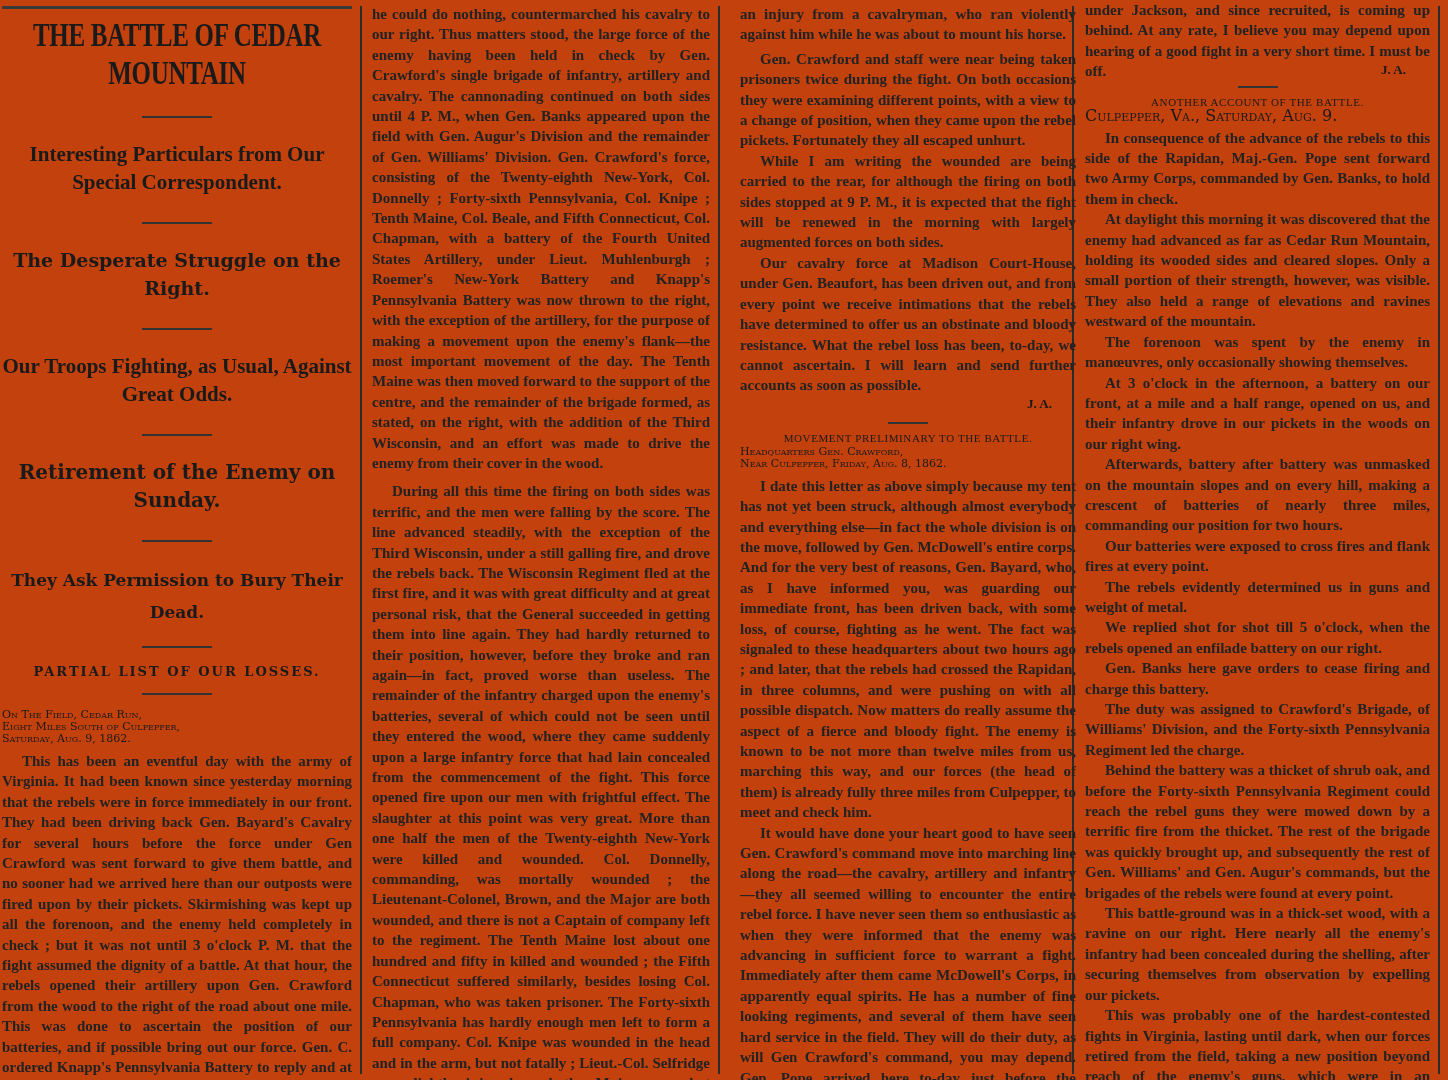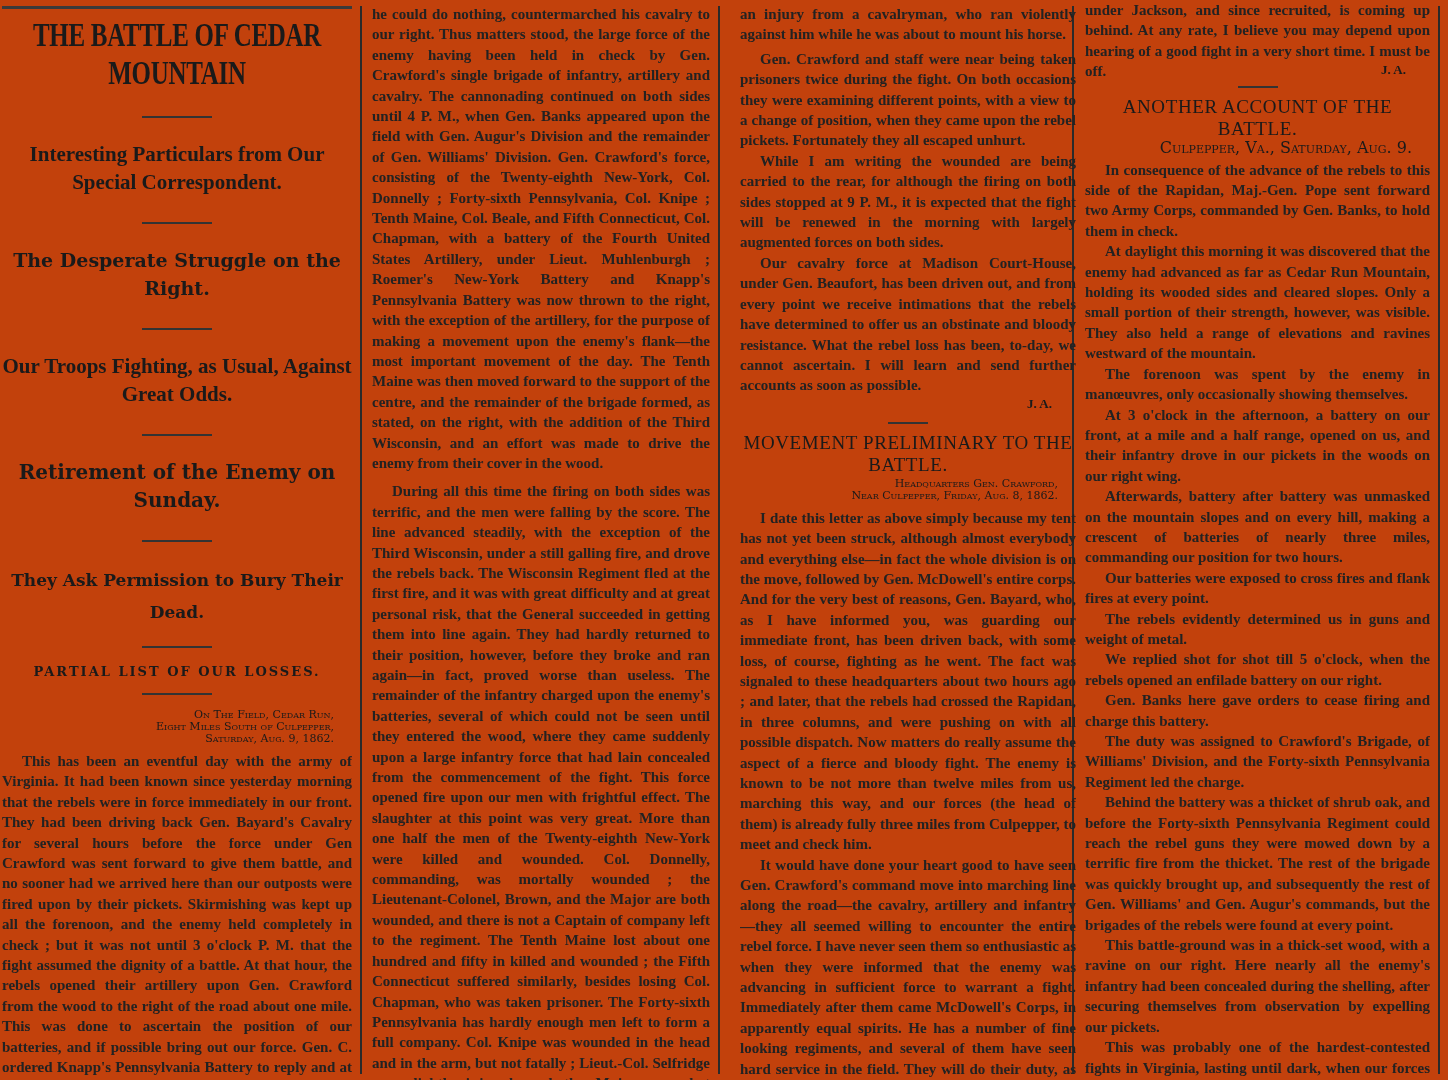--- a/index.html
+++ b/index.html
@@ -13,25 +13,25 @@
   .rule-v { position: absolute; top: 6px; bottom: 6px; width: 2px; background: #2a2a2a; }
   .top-rule { position: absolute; left: 2px; width: 350px; top: 6px; height: 3px; background: #3a3a3a; }
   .main-title { font-family: "Liberation Serif", serif; font-weight: bold; font-size: 25px; text-align: center; margin: 16px 0 0; letter-spacing: -0.3px; transform: scaleY(1.35); transform-origin: top; }
   .sep { width: 70px; height: 2px; background: #333; margin: 26px auto 22px; }
   .sep.short { width: 88px; margin: 14px auto 14px; }
   .deck { font-family: "Liberation Serif", serif; font-size: 22px; text-align: center; line-height: 30px; font-weight: bold; }
   .deck.gothic { font-family: "DejaVu Serif", serif; font-size: 19px; line-height: 28px; }
   .deck.cond { font-size: 21px; line-height: 28px; }
   .deck.small { font-size: 17px; font-family: "DejaVu Serif", serif; line-height: 32px; }
   .caps-head { font-family: "DejaVu Serif", serif; font-weight: bold; font-size: 13px; letter-spacing: 2px; text-align: center; margin: 6px 0; }
-  .dateline { text-align: right; font-size: 11px; line-height: 12px; padding-right: 18px; margin-bottom: 6px; font-variant: small-caps; }
+  .dateline { text-align: left; font-size: 11px; line-height: 12px; padding-right: 18px; margin-bottom: 6px; font-variant: small-caps; }
   p.body { font-family: "Liberation Serif", serif; font-size: 15px; line-height: 20.4px; text-align: justify; margin: 0; text-indent: 20px; font-weight: bold; color: #222; }
   p.body.noindent { text-indent: 0; }
   .sig { text-align: right; font-weight: bold; font-size: 13px; padding-right: 24px; font-family: "Liberation Serif", serif; }
-  .sec-head { font-family: "Liberation Serif", serif; font-size: 19px; text-align: center; letter-spacing: 0.6px; margin: 4px 0 2px; }
+  .sec-head { font-family: "Liberation Serif", serif; font-size: 11px; text-align: center; letter-spacing: 0.6px; margin: 4px 0 2px; }
 </style>
 </head>
 <body>
 
 <div class="page">
   <div class="top-rule"></div>
   <div class="rule-v" style="left:360px"></div>
   <div class="rule-v" style="left:718px"></div>
   <div class="rule-v" style="left:1072px"></div>
   <div class="rule-v" style="left:1438px"></div>

